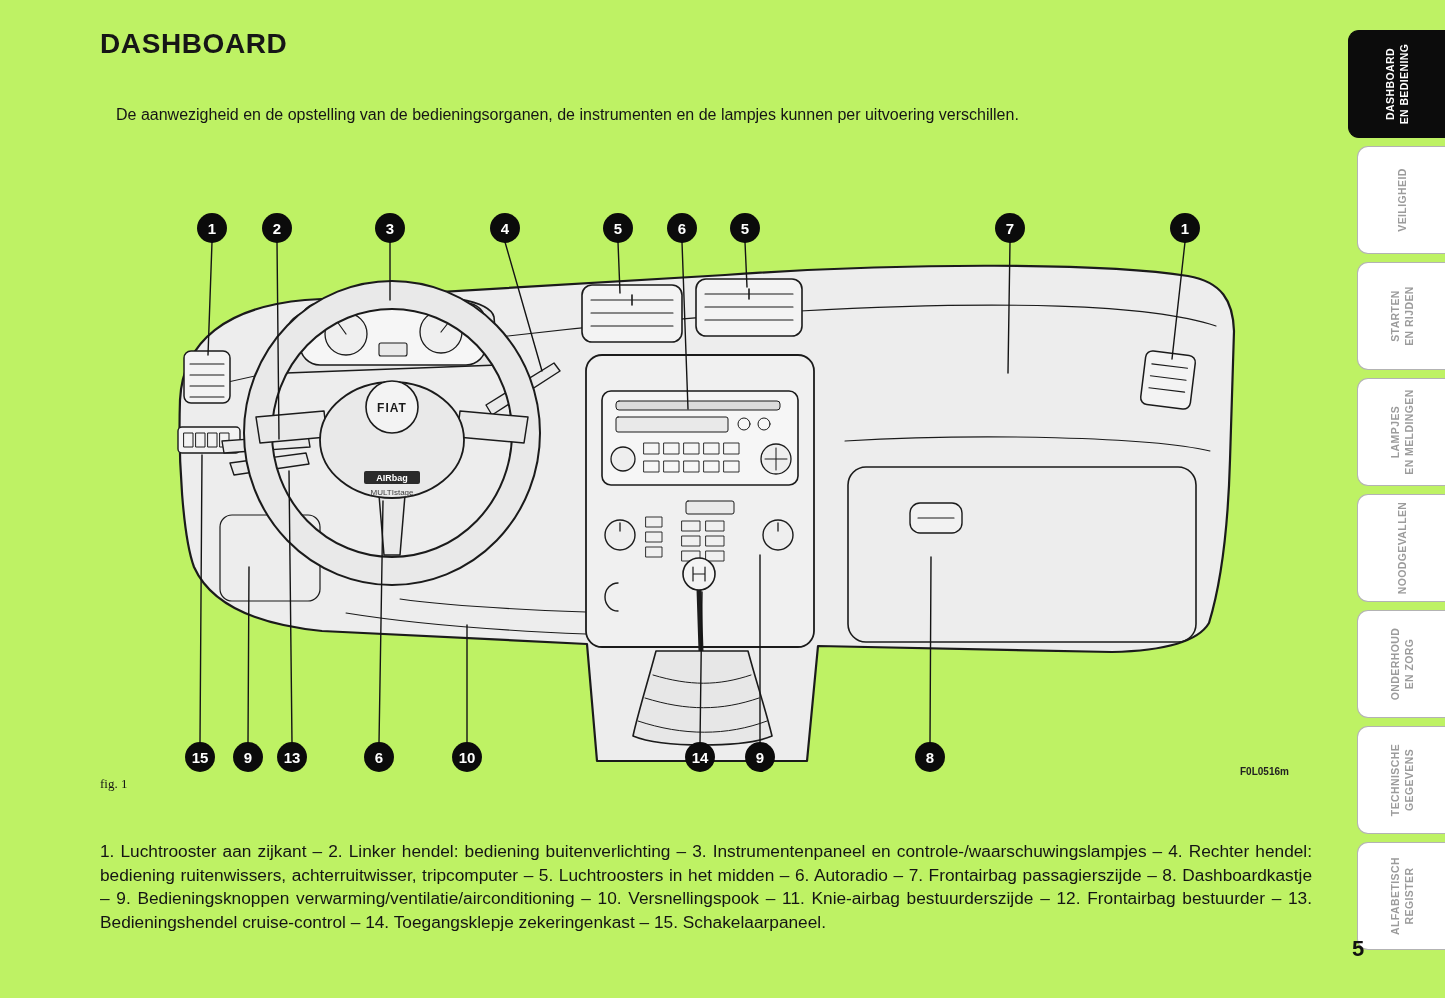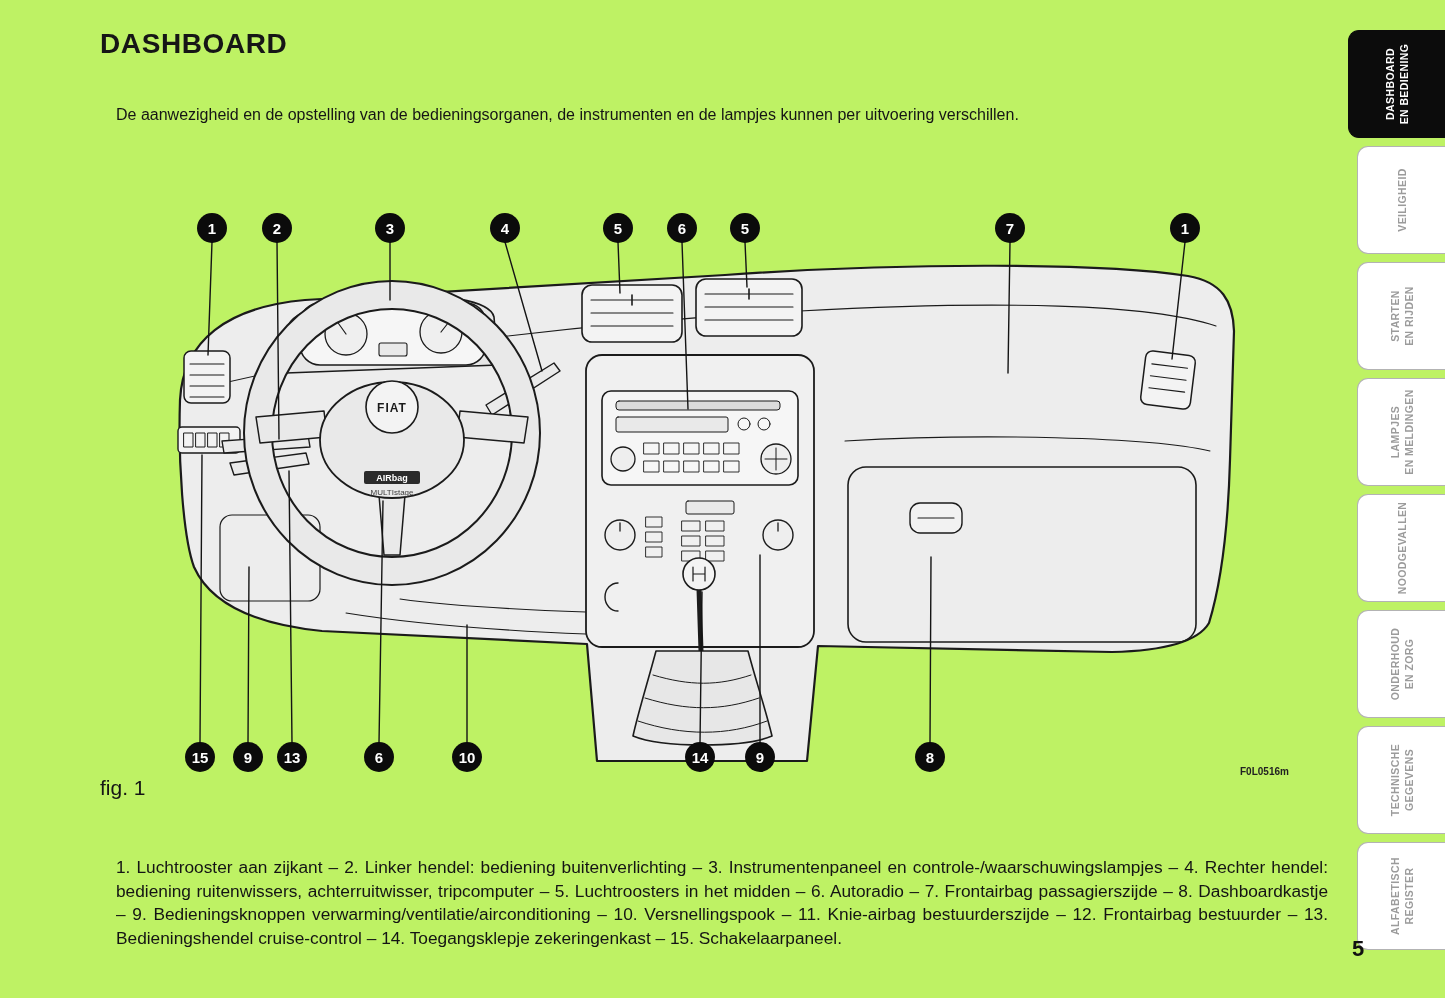--- a/index.html
+++ b/index.html
@@ -18,24 +18,24 @@
   }
   .figure { position:absolute; inset:0; }
   .figure svg { position:absolute; left:150px; top:205px; width:1160px; height:580px; }
   svg text { font-family:"Liberation Sans", sans-serif; }
   .callout {
     position:absolute; width:30px; height:30px; border-radius:50%;
     background:#0b0b0b; color:#ffffff; font-size:15px; font-weight:bold;
     display:flex; align-items:center; justify-content:center;
     transform:translate(-50%,-50%); line-height:1;
   }
-  .fig-caption { position:absolute; left:100px; top:776px; font-size:21px; color:#151515; }
+  .fig-caption { position:absolute; left:100px; top:776px; font-size:13px; color:#151515;font-family:Liberation Serif, serif; }
   .fig-code   { position:absolute; left:1240px; top:766px; font-size:10px; font-weight:bold; color:#222; }
   .legend {
-    position:absolute; left:100px; top:840px; width:1212px; margin:16px;
+    position:absolute; left:100px; top:840px; width:1212px; margin:0;
     font-size:17.3px; line-height:1.36; text-align:justify; color:#141414;
   }
   .tabs { position:absolute; right:0; top:30px; width:100px; }
   .tab {
     position:relative; height:108px; width:88px; margin:0 0 8px auto;
     background:#ffffff; border:1.5px solid #b3b3b3; border-right:none;
     border-radius:11px 0 0 11px;
   }
   .tab.active { width:97px; background:#0c0c0c; border-color:#0c0c0c; }
   .tab-label {

